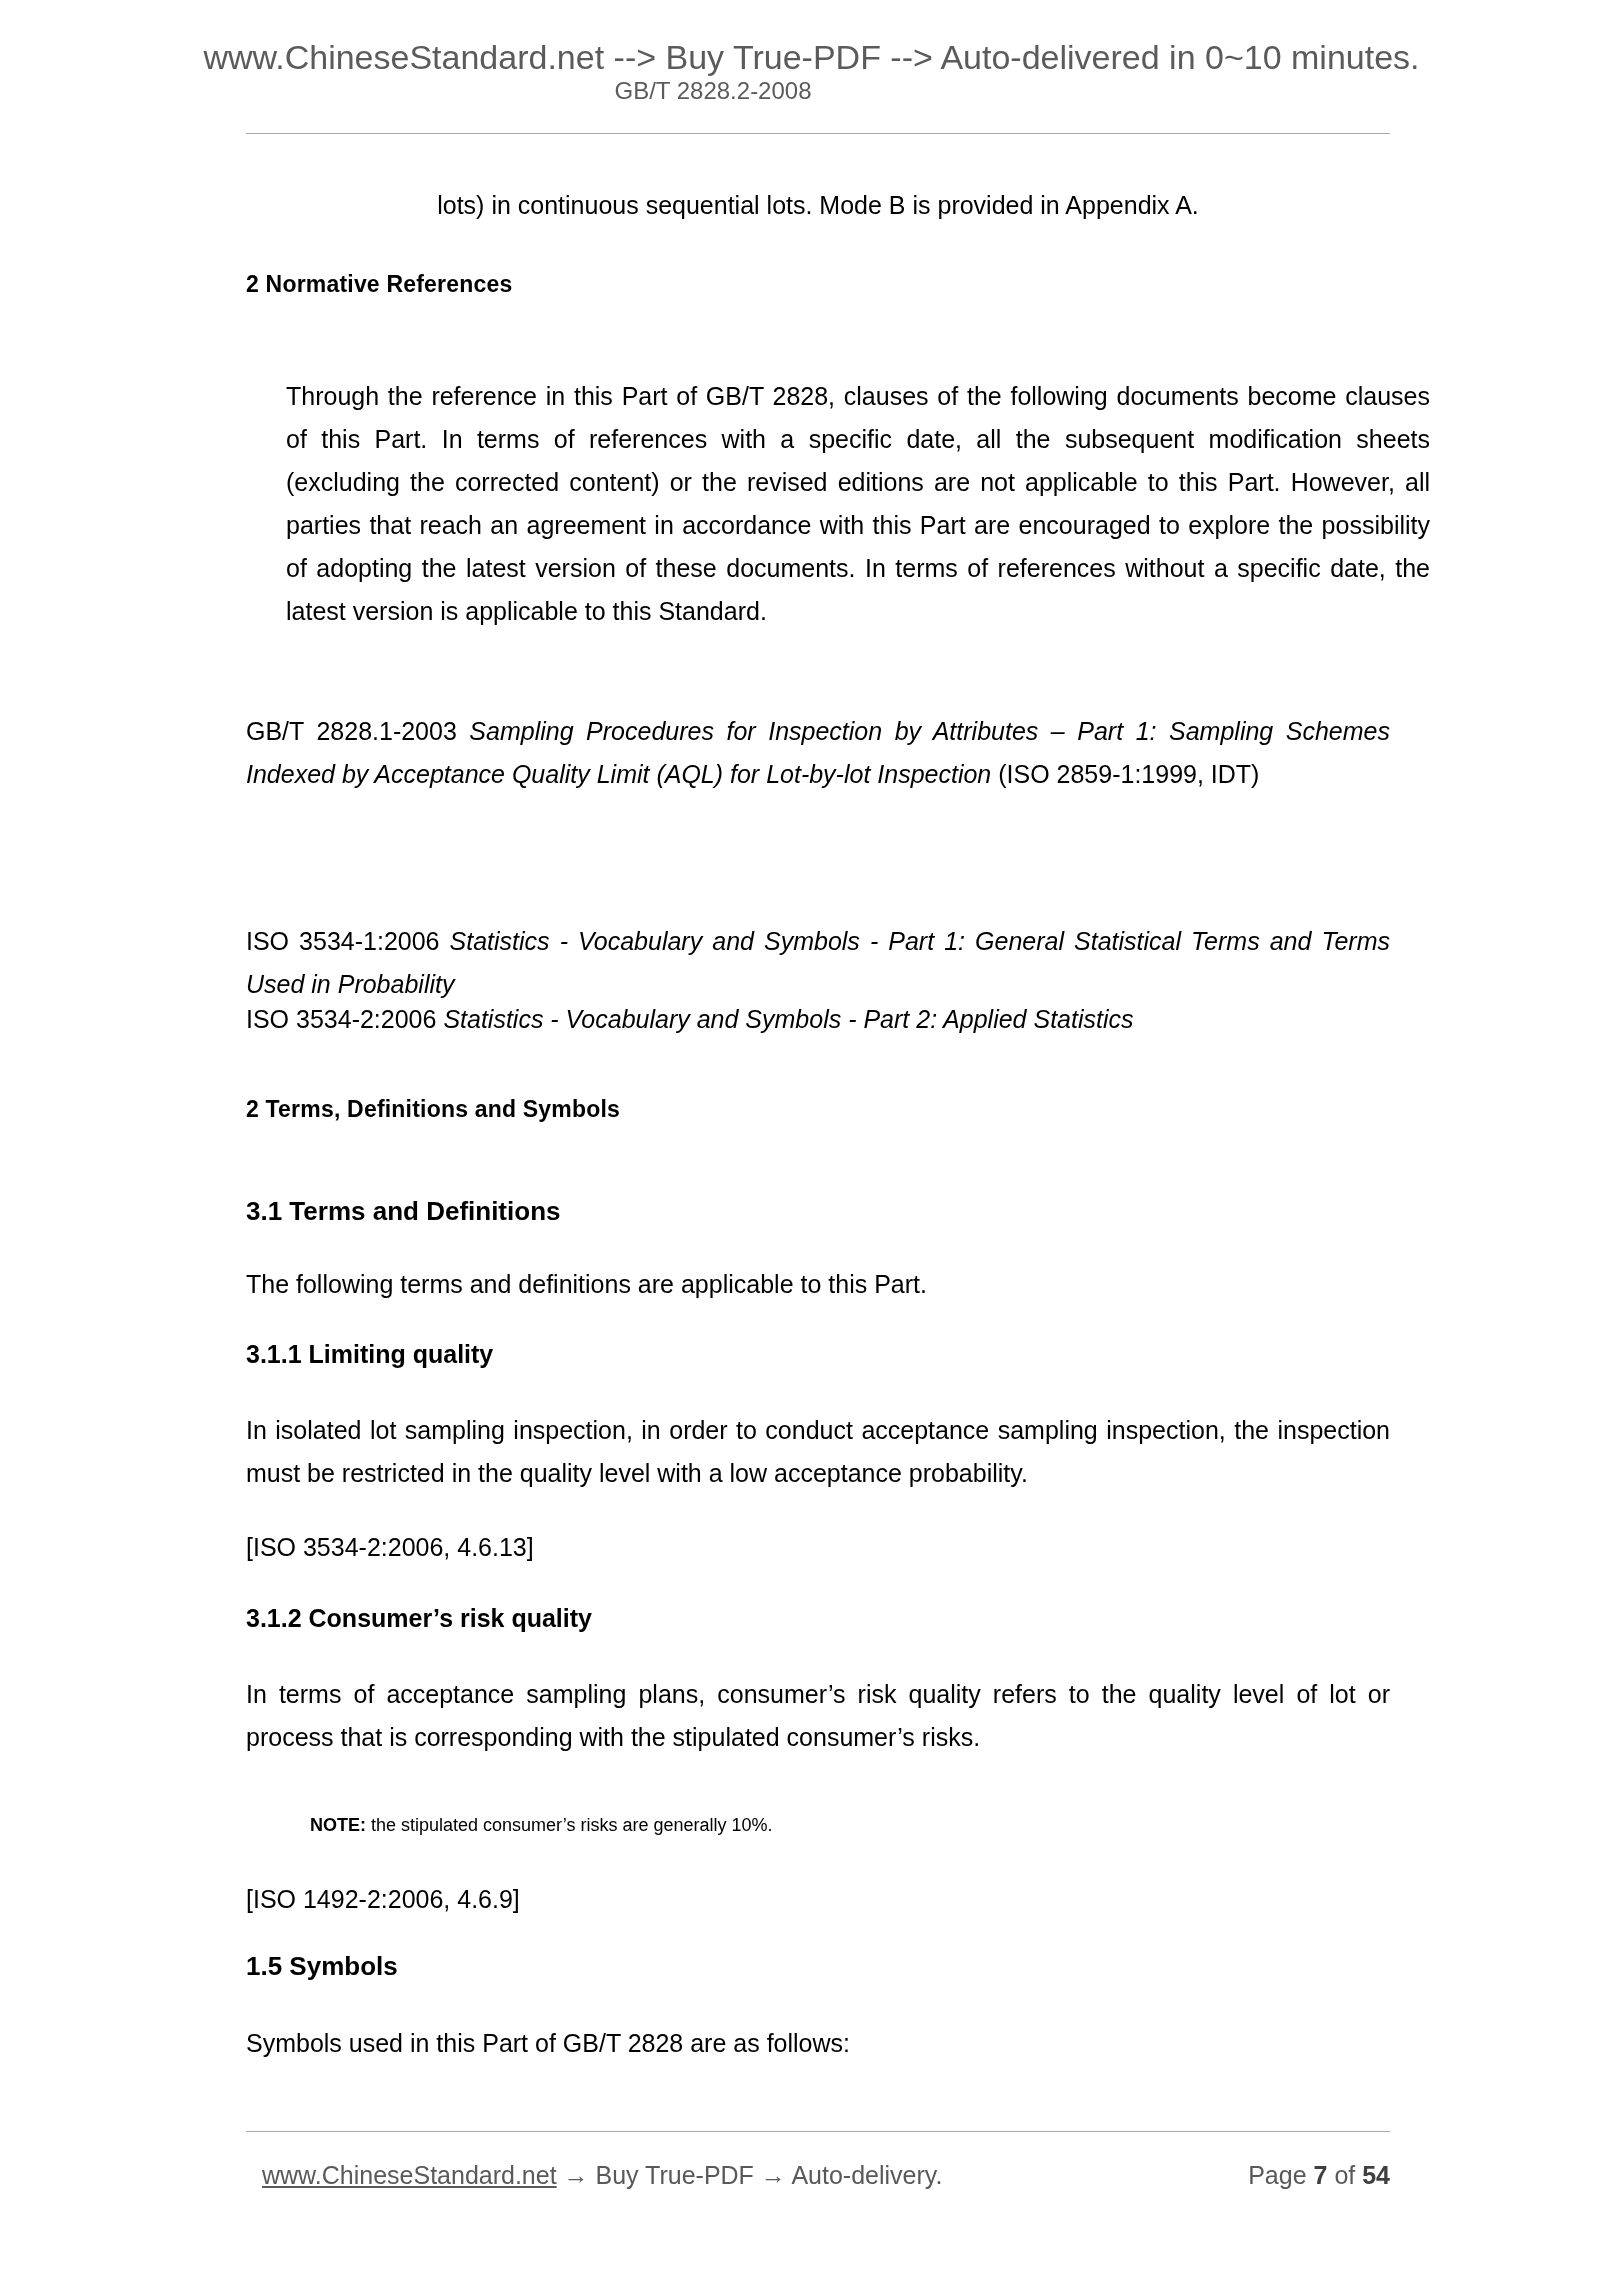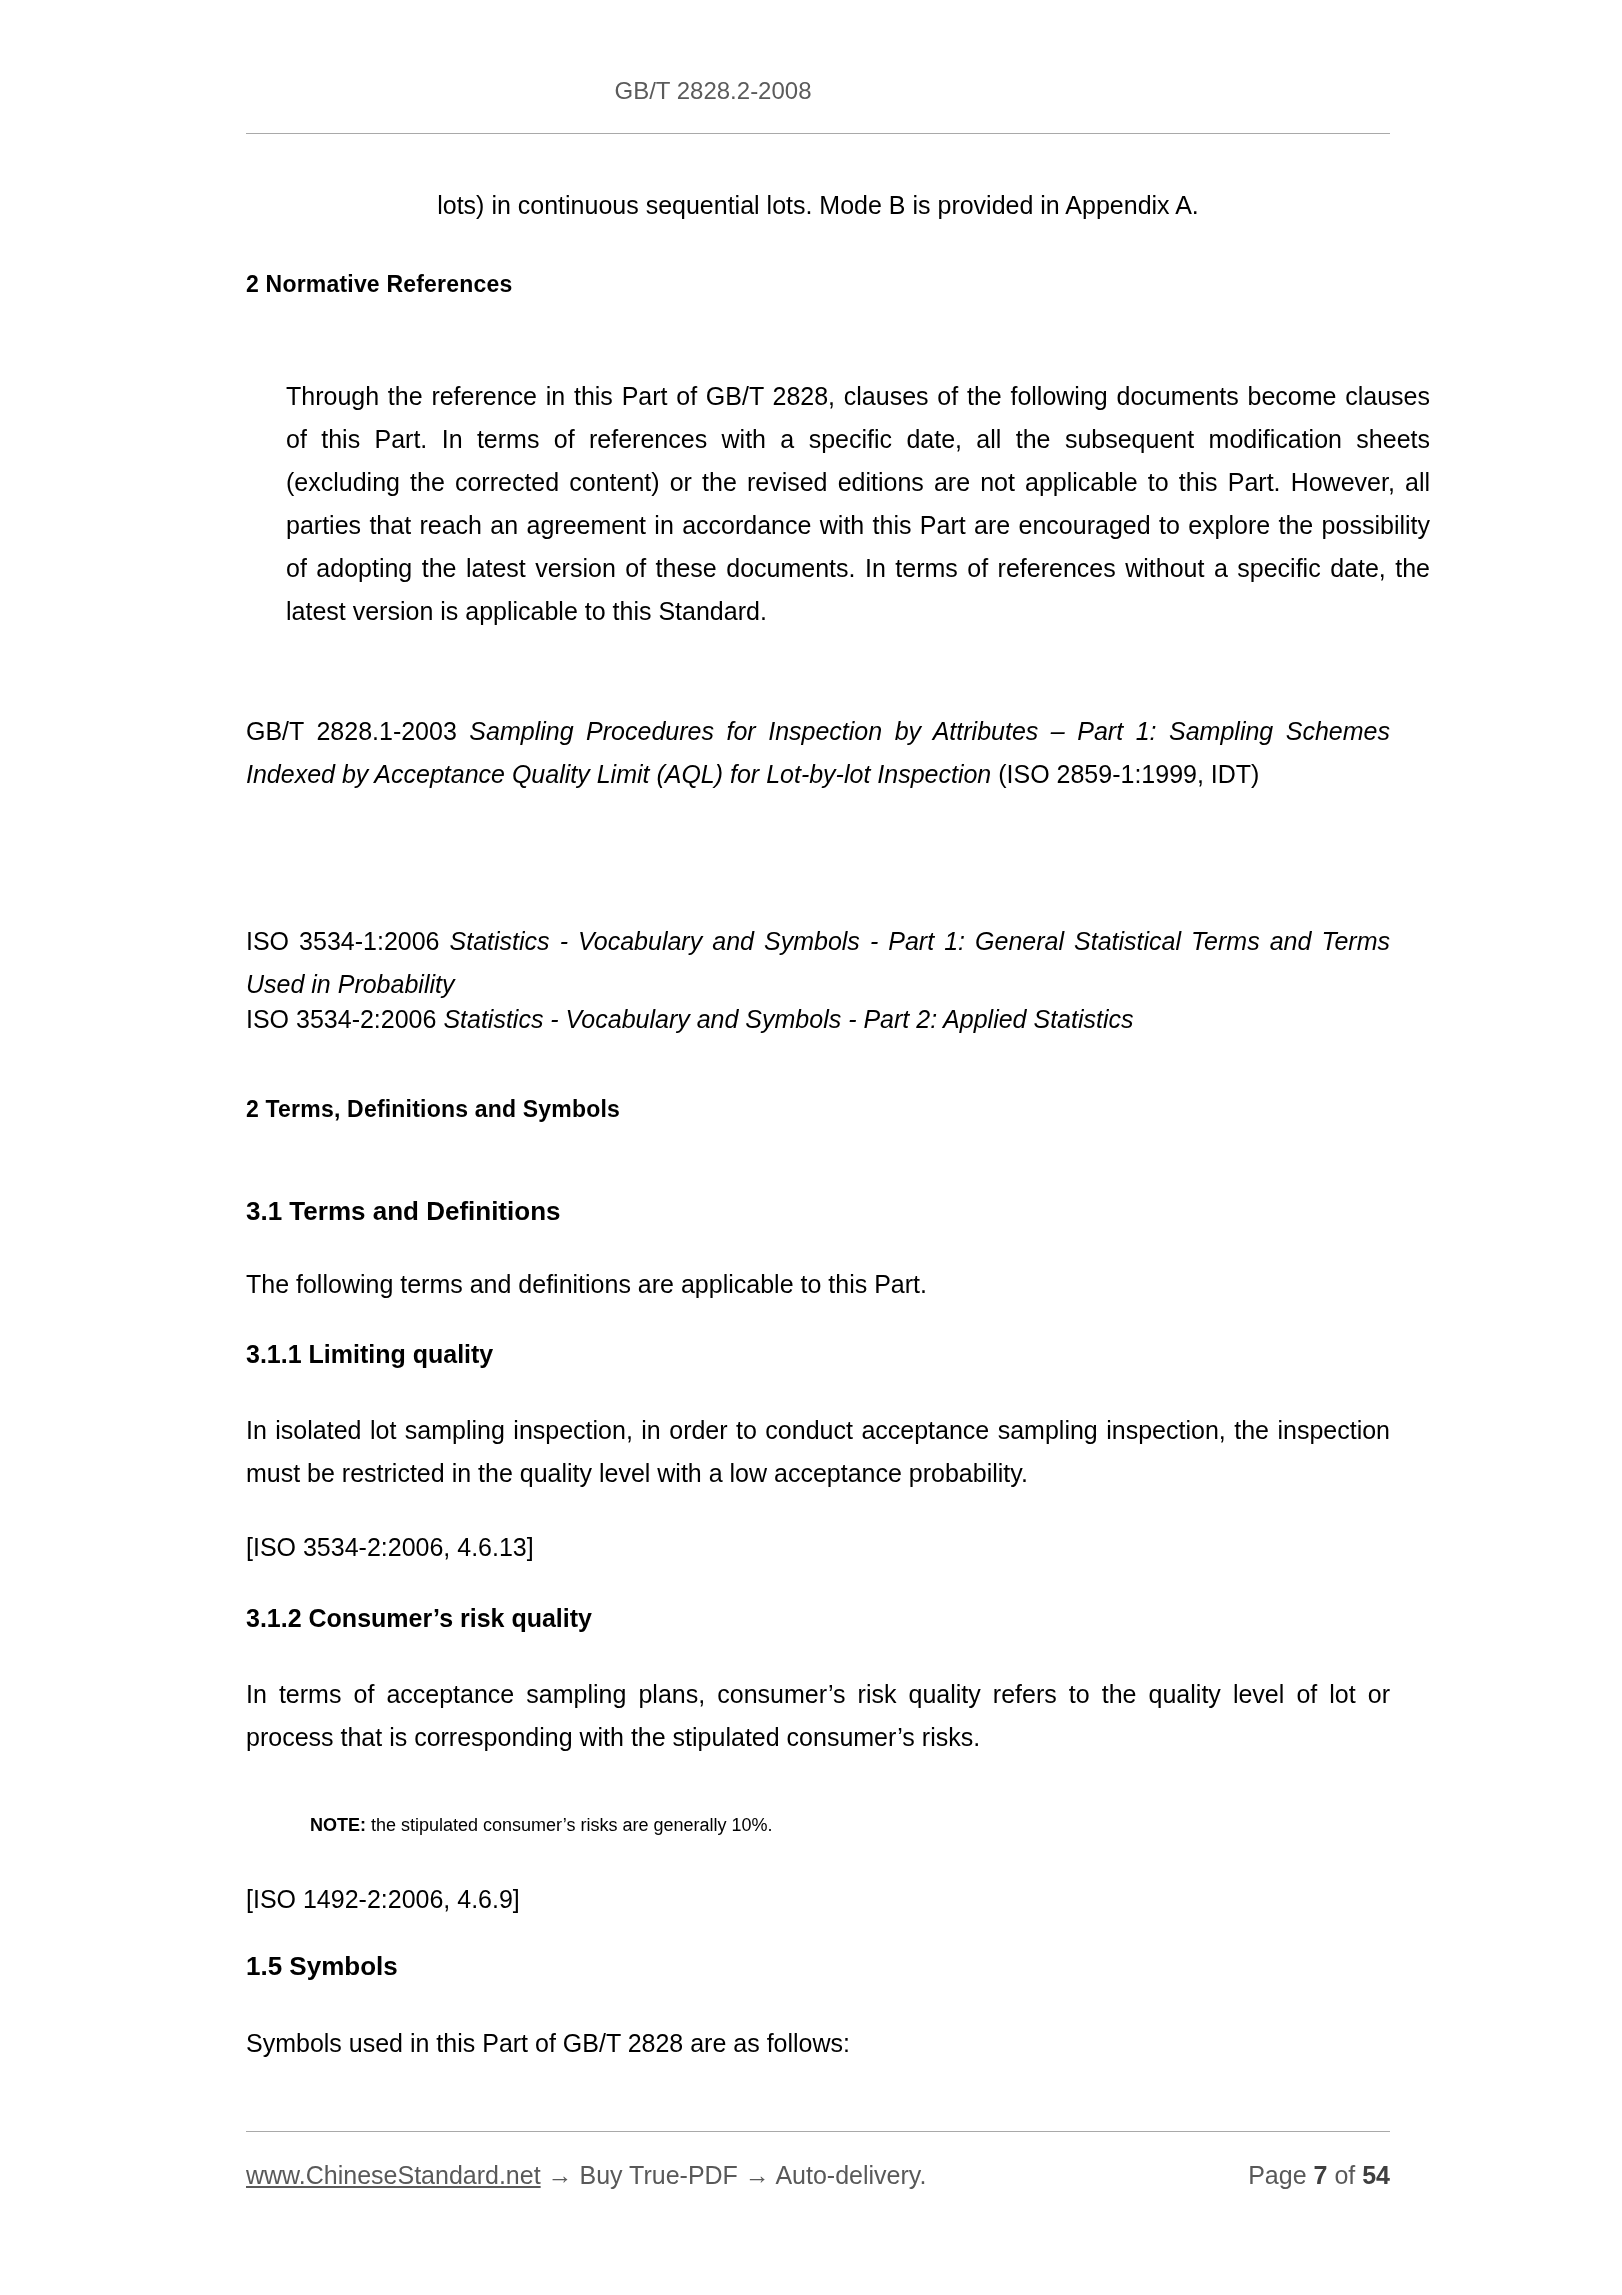--- a/index.html
+++ b/index.html
@@ -129,21 +129,21 @@
     position: absolute;
     top: 2161px;
     left: 246px;
     width: 1144px;
     height: 50px;
     font-size: 25px;
     color: #595959;
   }
   .footer-left {
     position: absolute;
-    left: 0;
+    left: 16px;
     top: 0;
     white-space: nowrap;
   }
   .footer-left .link {
     text-decoration: underline;
     color: #595959;
   }
   .footer-right {
     position: absolute;
     right: 0;
@@ -151,20 +151,21 @@
     white-space: nowrap;
   }
   .footer-right .num { font-weight: bold; color: #3f3f3f; }
 </style>
 </head>
 <body>
 
 <div class="page">
 
   <div class="header">
+    <div class="watermark-top">www.ChineseStandard.net --&gt; Buy True-PDF --&gt; Auto-delivered in 0~10 minutes.</div>
     <div class="header-std">GB/T 2828.2-2008</div>
   </div>
   <hr class="rule rule-top">
 
   <div class="content">
 
     <div class="first-line">lots) in continuous sequential lots. Mode B is provided in Appendix A.</div>
 
     <div class="block" style="top:263px;">
       <h1 class="sec">2 Normative References</h1>

